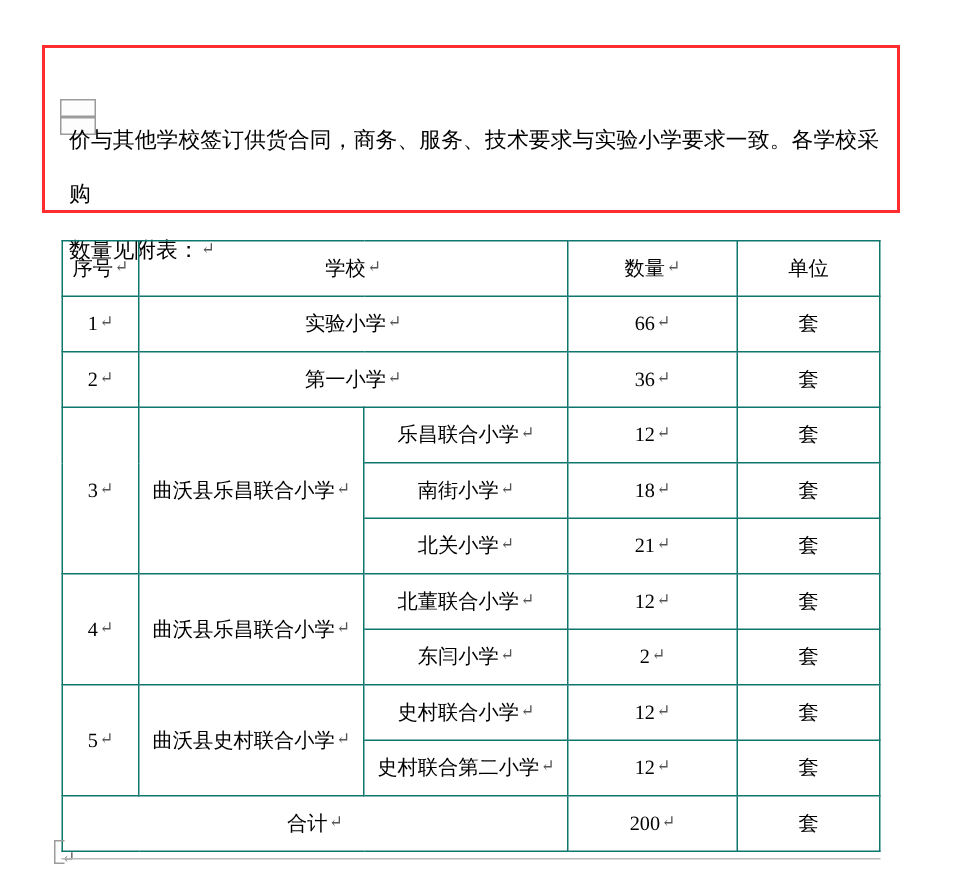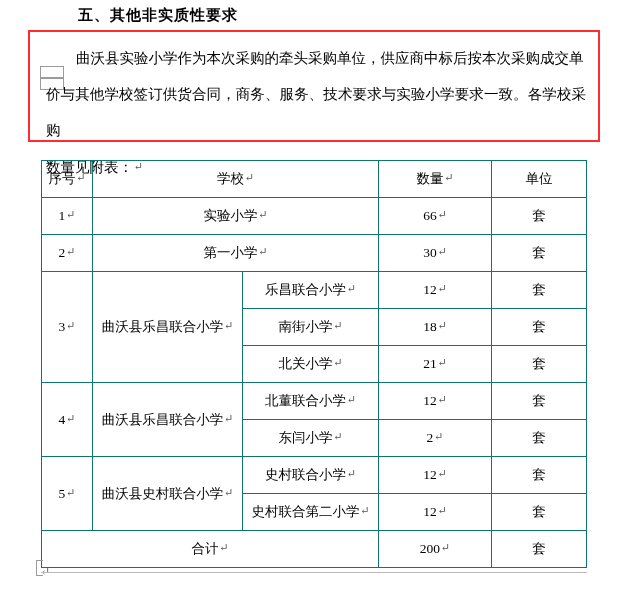--- a/index.html
+++ b/index.html
@@ -123,28 +123,27 @@
     border-left: 1px solid #9b9b9b;
     border-top: 1px solid #9b9b9b;
     border-bottom: 1px solid #9b9b9b;
   }
 </style>
 </head>
 <body>
 
 <div class="page">
 
-  <div class="heading">五、其他非实质性要求</div>
 
   <div class="ruler-mark"></div>
   <div class="ruler-mark two"></div>
 
   <div class="para-box">
     <div class="para-inner">
-      <span class="indent"></span><span>曲沃县实验小学作为本次采购的牵头采购单位，供应商中标后按本次采购成交单</span><br>
+      <span class="indent"></span><br>
       <span>价与其他学校签订供货合同，商务、服务、技术要求与实验小学要求一致。各学校采购</span><br>
       <span>数量见附表：</span><span class="pilcrow">↵</span>
     </div>
   </div>
 
   <table class="doc-table">
     <tbody>
       <tr>
         <td class="col-no"><span>序号</span><span class="pilcrow">↵</span></td>
         <td class="col-school" colspan="2"><span>学校</span><span class="pilcrow">↵</span></td>
@@ -155,21 +154,21 @@
       <tr>
         <td class="col-no"><span>1</span><span class="pilcrow">↵</span></td>
         <td class="col-school" colspan="2"><span>实验小学</span><span class="pilcrow">↵</span></td>
         <td class="col-qty"><span>66</span><span class="pilcrow">↵</span></td>
         <td class="col-unit"><span>套</span></td>
       </tr>
 
       <tr>
         <td class="col-no"><span>2</span><span class="pilcrow">↵</span></td>
         <td class="col-school" colspan="2"><span>第一小学</span><span class="pilcrow">↵</span></td>
-        <td class="col-qty"><span>30</span><span class="pilcrow">↵</span></td>
+        <td class="col-qty"><span>36</span><span class="pilcrow">↵</span></td>
         <td class="col-unit"><span>套</span></td>
       </tr>
 
       <tr>
         <td class="col-no" rowspan="3"><span>3</span><span class="pilcrow">↵</span></td>
         <td rowspan="3"><span>曲沃县乐昌联合小学</span><span class="pilcrow">↵</span></td>
         <td><span>乐昌联合小学</span><span class="pilcrow">↵</span></td>
         <td class="col-qty"><span>12</span><span class="pilcrow">↵</span></td>
         <td class="col-unit"><span>套</span></td>
       </tr>

